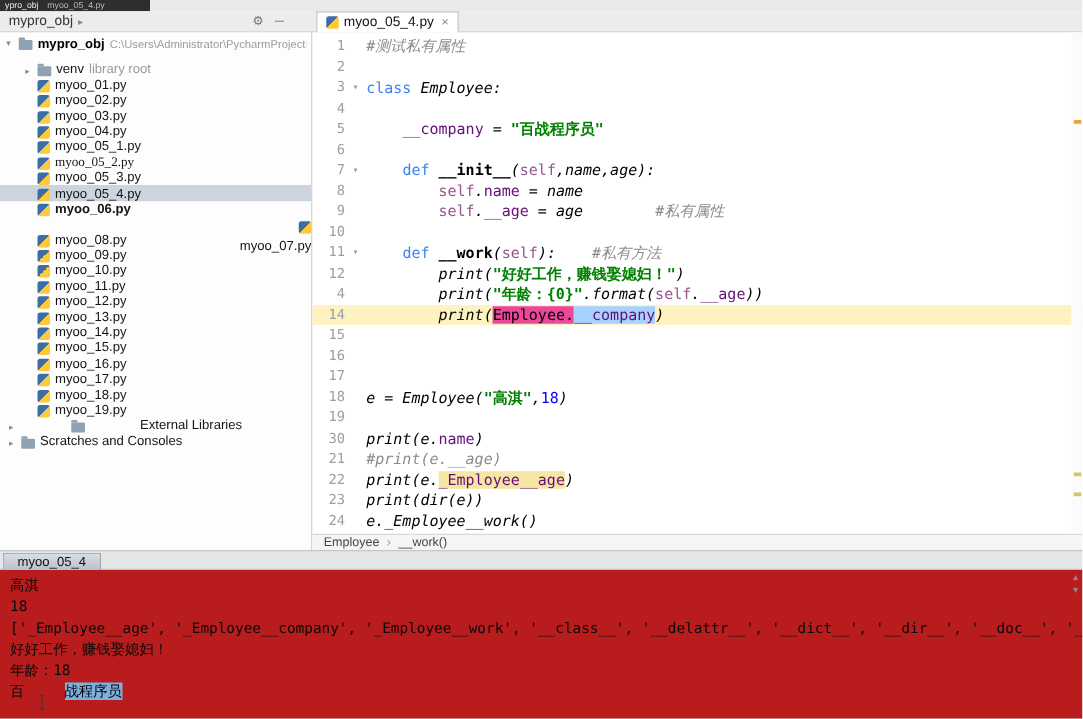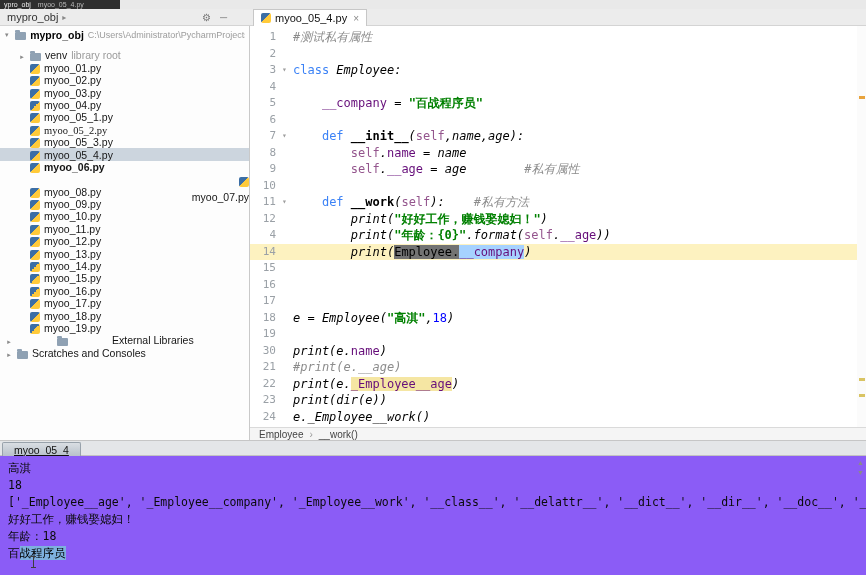--- a/index.html
+++ b/index.html
@@ -48,46 +48,46 @@
   .fold { width:17px; text-align:center; color:#9e9e9e; font-size:8px; flex:0 0 auto; line-height:16.5px; }
   .code-text { flex:1; overflow:hidden; }
   .tk-kw   { color:#3b82f6; font-weight:normal; }
   .tk-fn   { color:#000; font-weight:bold; }
   .tk-self { color:#94558d; }
   .tk-field{ color:#660e7a; }
   .tk-str  { color:#008000; font-weight:bold; }
   .tk-com  { color:#8c8c8c; font-style:italic; }
   .tk-num  { color:#0000ff; }
   .tk-pl   { color:#000;font-style:italic; }
-  .tk-sel  { background:#737373; color:#000;text-align:right; }
+  .tk-sel  { background:#ec4899; color:#000;text-align:right; }
   .tk-selfield { background:#a6d2ff; color:#660e7a; }
   .tk-hl   { background:#f5e6a3; color:#660e7a; }
 
   .editor-stripe { position:absolute; right:0; top:0; width:9px; height:401px; background:#fbfbfb; }
   .tick { position:absolute; right:1px; width:6px; height:3px; }
   .tick.orange  { background:#e8a33d; top:70px; }
   .tick.yellow1 { background:#d9c463; top:352px; }
   .tick.yellow2 { background:#d9c463; top:368px; }
 
   .breadcrumbs { position:absolute; left:0; bottom:0; width:616px; height:13px; background:#f5f5f5; border-top:1px solid #dadada;
                  display:flex; align-items:center; gap:6px; padding-left:9px; font-size:10px; color:#444; }
   .crumb-sep { color:#999; }
 
   
   .console-strip { position:absolute; left:0; top:440px; width:866px; height:16px; background:#e4e6e8;
                    border-top:1px solid #c6c6c6; border-bottom:1px solid #c2c2c2; }
   .console-tab { position:absolute; left:2px; top:1px; height:14px; display:flex; align-items:center; padding:0 11px;
                  background:linear-gradient(#d9dee3,#b8c1ca); border:1px solid #98a2ab; border-bottom:none;
-                 border-radius:2px 2px 0 0; font-size:10.5px; color:#111;text-decoration:underline; }
-  .console-body { position:absolute; left:0; top:456px; width:866px; height:119px; background:#8b5cf6; overflow:hidden;
+                 border-radius:2px 2px 0 0; font-size:10.5px; color:#111; }
+  .console-body { position:absolute; left:0; top:456px; width:866px; height:119px; background:#b91c1c; overflow:hidden;
                   font-family:"DejaVu Sans Mono",monospace; font-size:11.5px; }
   #console-lines { padding:4px 0 0 8px; }
   .console-line { height:17px; line-height:17px; white-space:pre; overflow:hidden; }
   .tk-out  { color:#0a0a0a; }
-  .tk-csel { background:#7eb0de; color:#000; }
+  .tk-csel { background:#7eb0de; color:#000;margin-left:32px; }
   .console-side { position:absolute; right:2px; top:459px; display:flex; flex-direction:column; gap:3px; color:#8a8a8a; font-size:7px; }
 
   .ibeam { position:absolute; left:33px; top:556px; width:1px; height:12px; background:#3d3d3d; }
   .ibeam::before,.ibeam::after { content:""; position:absolute; left:-2px; width:5px; height:1px; background:#3d3d3d; }
   .ibeam::before { top:0; } .ibeam::after { bottom:0; }
 </style>
 </head>
 <body>
 
 <div class="app">

